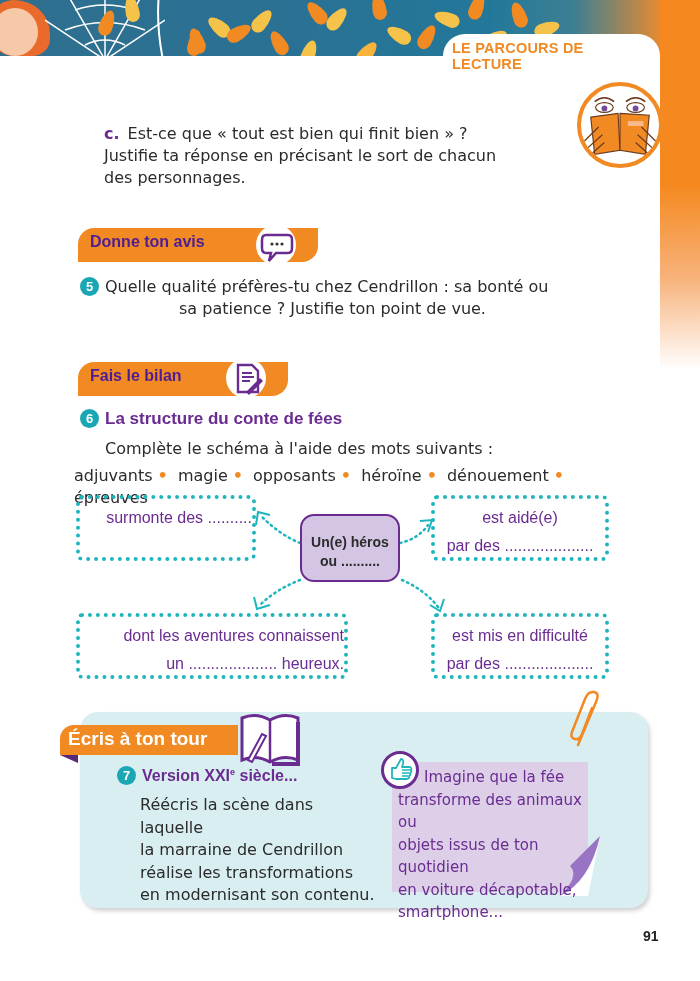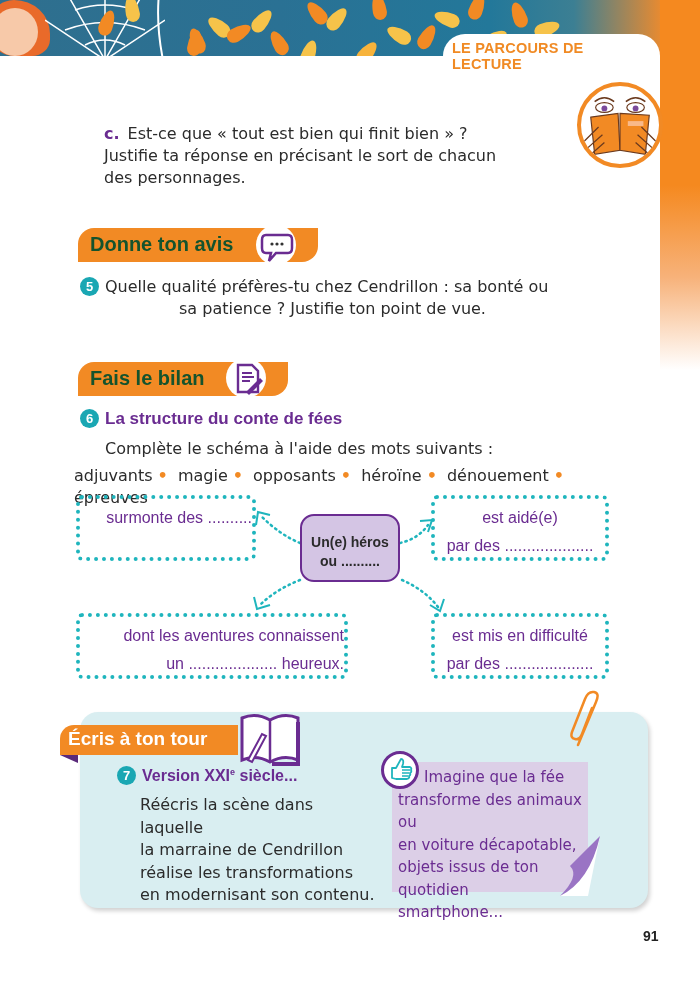--- a/index.html
+++ b/index.html
@@ -46,22 +46,22 @@
 
   .q-c { position: absolute; left: 104px; top: 123px; width: 420px; }
   .q-c .letter { color: #6a2c91; font-weight: bold; margin-right: 8px; }
 
   
   .sec-head {
     position: absolute; height: 34px; background: #f28a24;
     border-top-left-radius: 16px; border-bottom-right-radius: 16px;
   }
   .sec-head .label {
-    position: absolute; left: 12px; top: 5px; color: #14532d; font-family: "Liberation Sans", sans-serif;
-    font-weight: bold; font-size: 20px;
+    position: absolute; left: 12px; top: 5px; color: #4c1d95; font-family: "Liberation Sans", sans-serif;
+    font-weight: bold; font-size: 16px;
   }
   .sec-icon-circle {
     position: absolute; width: 40px; height: 40px; border-radius: 50%; background: #ffffff;
   }
 
   .num-badge {
     display: inline-block; width: 19px; height: 19px; border-radius: 50%; background: #1aa7b3;
     color: #fff; font-weight: bold; font-size: 13px; line-height: 19px; text-align: center;
     font-family: "Liberation Sans", sans-serif; vertical-align: 1px; margin-right: 6px;
   }
@@ -289,18 +289,18 @@
 </svg>
 <div class="thumb-circle">
   <svg viewBox="0 0 32 32" width="32" height="32">
     <path d="M8 14 L12 14 L17 5 Q20 5 19 10 L18 13 H26 Q28 14 27 16 Q28 18 26 19 Q27 21 25 22 Q26 24 23 25 H12 L8 24 Z" fill="#fff" stroke="#1fb5bd" stroke-width="1.8" stroke-linejoin="round"></path>
     <path d="M18 16 H26 M18 19 H25 M18 22 H24" stroke="#1fb5bd" stroke-width="1.4"></path>
   </svg>
 </div>
 <div class="note-text">
   <div class="first">Imagine que la fée</div>
   <div>transforme des animaux ou</div>
+  <div>objets issus de ton quotidien</div>
   <div>en voiture décapotable,</div>
-  <div>objets issus de ton quotidien</div>
   <div>smartphone...</div>
 </div>
 
 <div class="page-num">91</div>
 
 </body></html>

